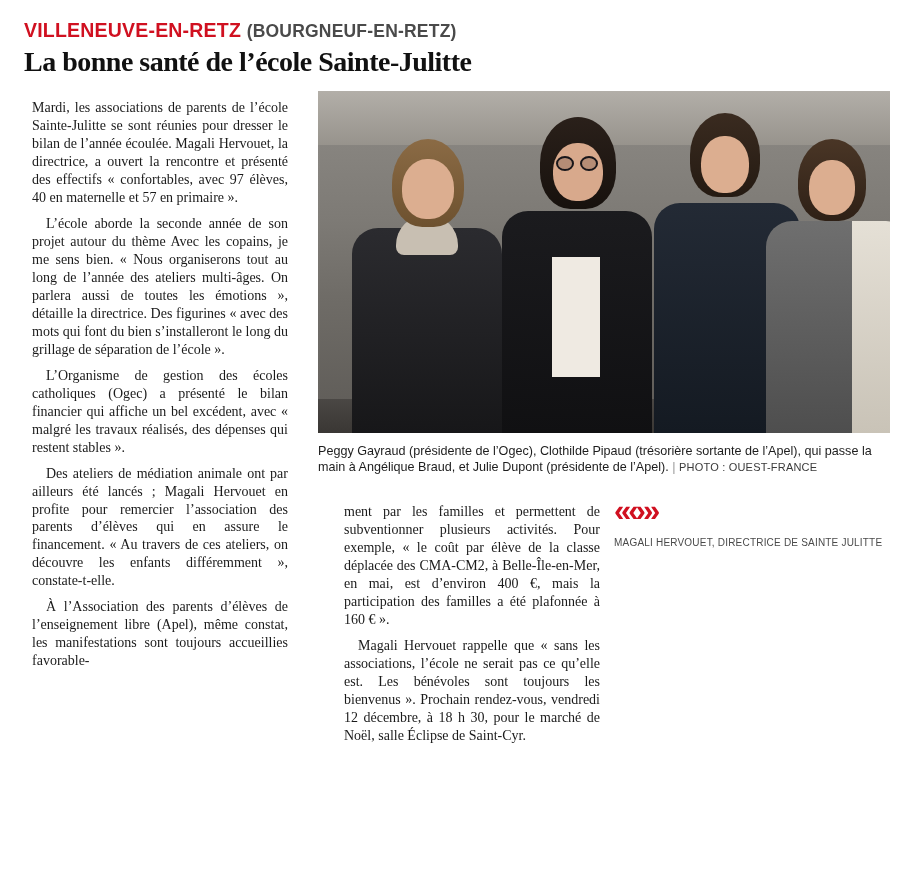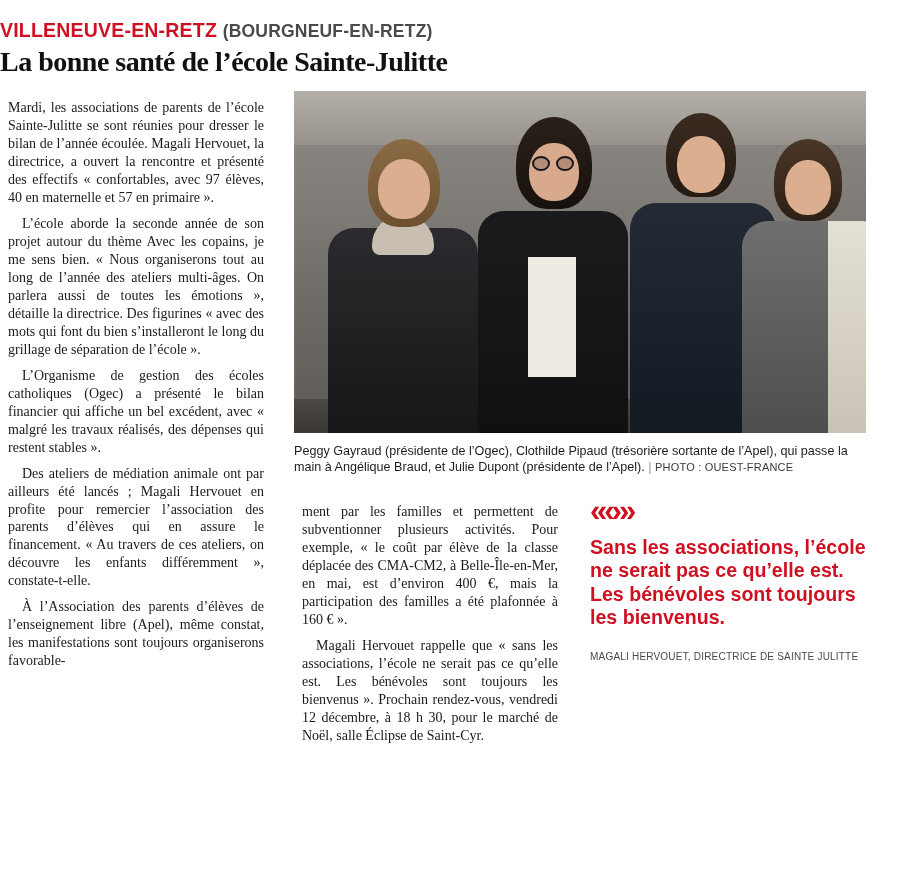--- a/index.html
+++ b/index.html
@@ -9,21 +9,21 @@
     height: 881px;
     background: #ffffff;
     font-family: "Liberation Serif", serif;
     color: #1a1a1a;
     overflow: hidden;
   }
   .page {
     position: relative;
     width: 902px;
     height: 770px;
-    padding: 20px 18px 10px 0;
+    padding: 20px 18px 10px 24px;
   }
 
   
   .kicker {
     font-family: "Liberation Sans", sans-serif;
     font-weight: bold;
     font-size: 19.5px;
     letter-spacing: 0.2px;
     margin-bottom: 2px;
     line-height: 1.1;
@@ -48,21 +48,21 @@
   }
 
   .col-1 {
     position: absolute;
     left: 0;
     top: 0;
     width: 272px;
   }
   .col-2 {
     position: absolute;
-    left: 294px;
+    left: 312px;
     top: 404px;
     width: 272px;
   }
   .media {
     position: absolute;
     left: 294px;
     top: 0;
     width: 572px;
   }
   .col-3 {
@@ -215,21 +215,21 @@
 
   <h1 class="headline">La bonne santé de l’école Sainte-Julitte</h1>
 
   <div class="body-area">
 
     <div class="col-1">
       <p class="txt first">Mardi, les associations de parents de l’école Sainte-Julitte se sont réunies pour dresser le bilan de l’année écoulée. Magali Hervouet, la directrice, a ouvert la rencontre et présenté des effectifs « confortables, avec 97 élèves, 40 en maternelle et 57 en primaire ».</p>
       <p class="txt">L’école aborde la seconde année de son projet autour du thème Avec les copains, je me sens bien. « Nous organiserons tout au long de l’année des ateliers multi-âges. On parlera aussi de toutes les émotions », détaille la directrice. Des figurines « avec des mots qui font du bien s’installeront le long du grillage de séparation de l’école ».</p>
       <p class="txt">L’Organisme de gestion des écoles catholiques (Ogec) a présenté le bilan financier qui affiche un bel excédent, avec « malgré les travaux réalisés, des dépenses qui restent stables ».</p>
       <p class="txt">Des ateliers de médiation animale ont par ailleurs été lancés ; Magali Hervouet en profite pour remercier l’association des parents d’élèves qui en assure le financement. « Au travers de ces ateliers, on découvre les enfants différemment », constate-t-elle.</p>
-      <p class="txt">À l’Association des parents d’élèves de l’enseignement libre (Apel), même constat, les manifestations sont toujours organiserons favorable-</p>
+      <p class="txt">À l’Association des parents d’élèves de l’enseignement libre (Apel), même constat, les manifestations sont toujours accueillies favorable-</p>
     </div>
 
     <div class="media">
       <div class="photo">
         <div class="wall"></div>
         <div class="wall-lines"></div>
         <div class="topband"></div>
         <div class="floorband"></div>
 
         <div class="person p1">
@@ -271,18 +271,17 @@
       </div>
     </div>
 
     <div class="col-2">
       <p class="txt first">ment par les familles et permettent de subventionner plusieurs activités. Pour exemple, « le coût par élève de la classe déplacée des CMA-CM2, à Belle-Île-en-Mer, en mai, est d’environ 400 €, mais la participation des familles a été plafonnée à 160 € ».</p>
       <p class="txt">Magali Hervouet rappelle que « sans les associations, l’école ne serait pas ce qu’elle est. Les bénévoles sont toujours les bienvenus ». Prochain rendez-vous, vendredi 12 décembre, à 18 h 30, pour le marché de Noël, salle Éclipse de Saint-Cyr.</p>
     </div>
 
     <div class="col-3">
       <div class="quote-marks">«‹›»</div>
-      <p class="quote-text">Sans les associations, l’école ne serait pas ce qu’elle est. Les bénévoles sont toujours les bienvenus.</p>
       <div class="quote-attrib">MAGALI HERVOUET, DIRECTRICE DE SAINTE JULITTE</div>
     </div>
 
   </div>
 </div>
 
 </body></html>

